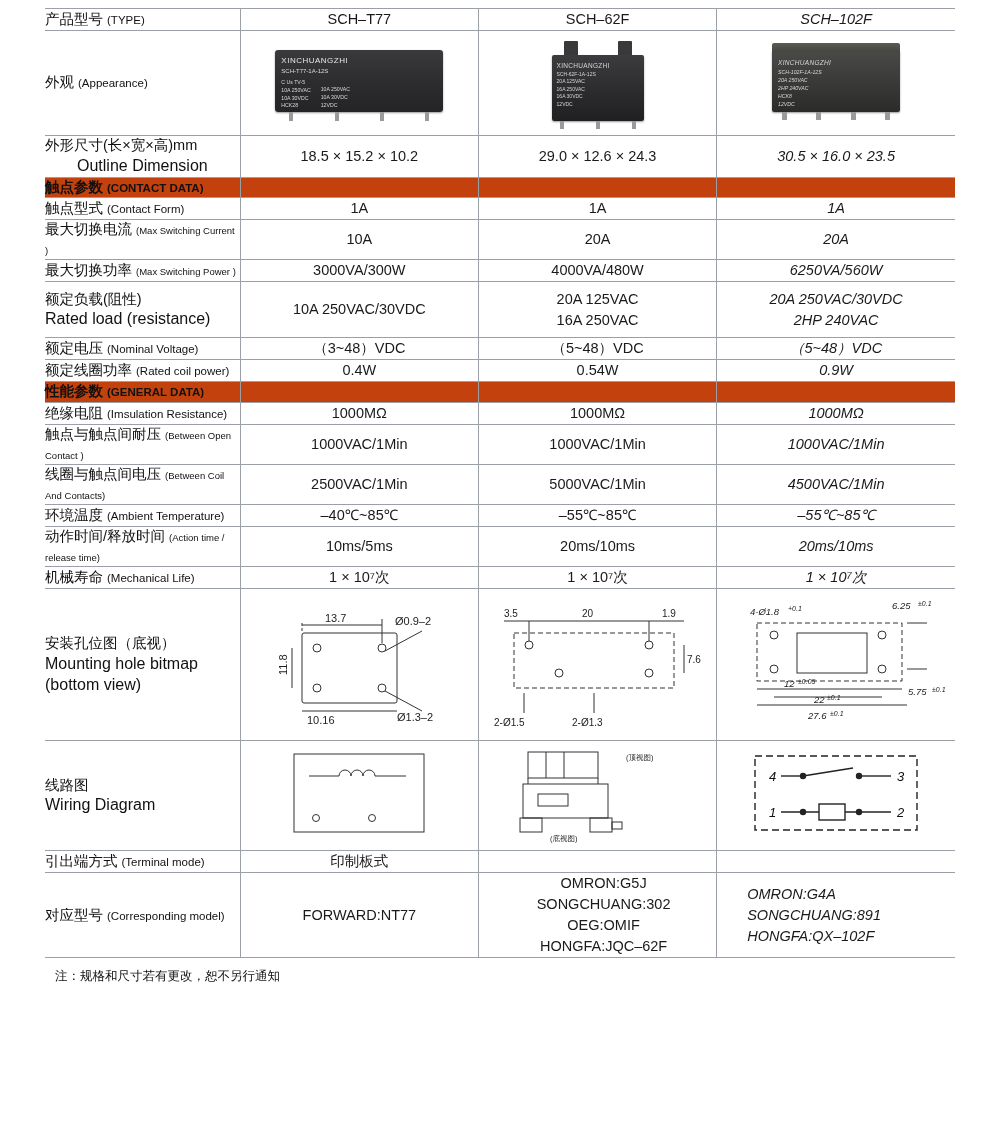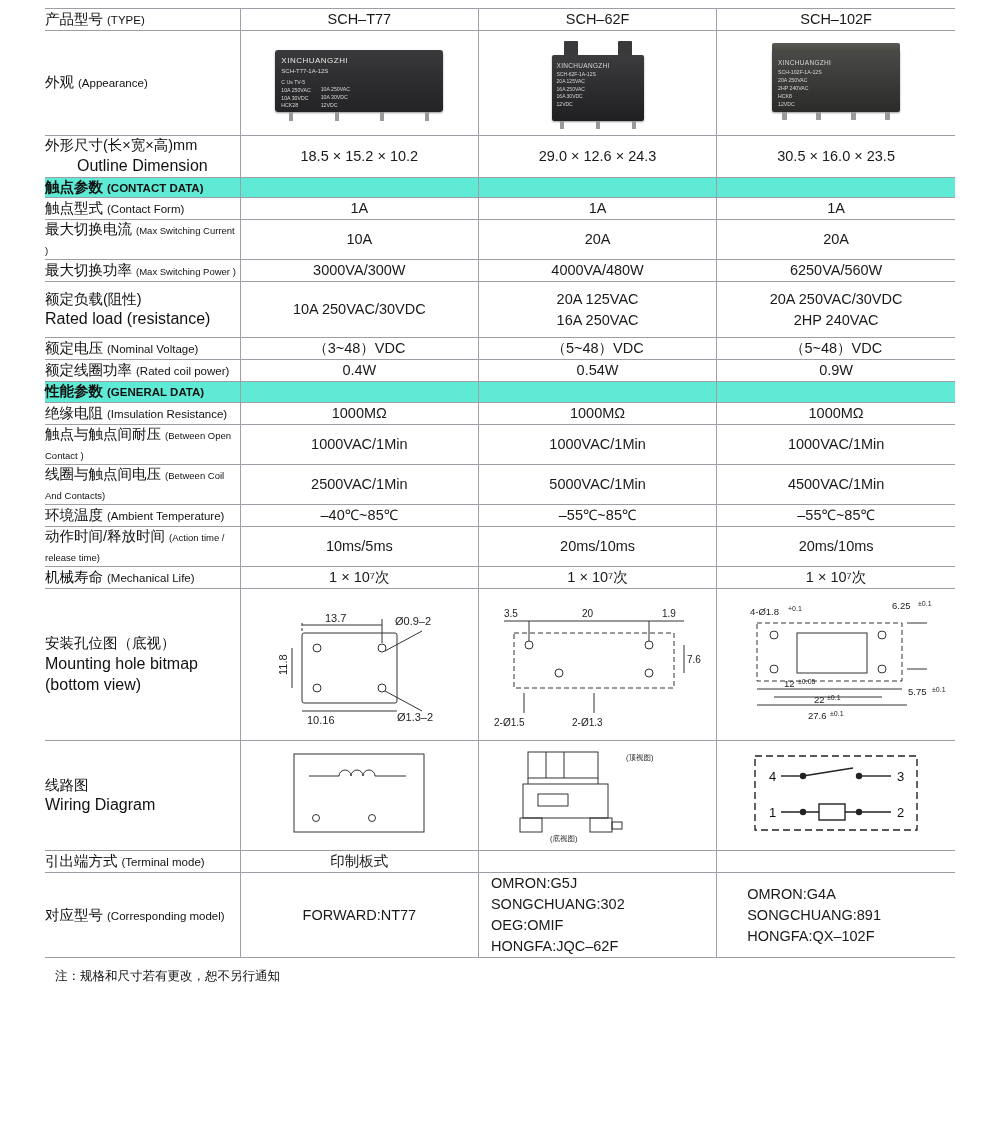--- a/index.html
+++ b/index.html
@@ -25,21 +25,21 @@
     width: 910px;
     border-collapse: collapse;
     table-layout: fixed;
   }
   table.spec td {
     border-bottom: 1px solid #9aa0a6;
     border-right: 1px solid #9aa0a6;
     vertical-align: middle;
     padding: 0;
   }
-  table.spec tr td:last-child { border-right: none; }
+  table.spec tr td:last-child { border-right: none; font-style: italic; }
   table.spec tr:first-child td { border-top: 1px solid #9aa0a6; }
   .col-label { width: 195px; }
   .col-val { width: 238px; }
 
   .lbl {
     padding: 6px 4px 6px 12px;
     font-size: 14.5px;
     line-height: 1.35;
     color: #111;
   }
@@ -57,21 +57,21 @@
   }
 
   .val {
     text-align: center;
     font-size: 14.5px;
     padding: 7px 4px;
     line-height: 1.45;
   }
   .val .l2 { display: block; }
 
-  .section-row td { background: #5eead4; }
+  .section-row td { background: #c2410c; }
   .h-appearance { height: 105px; }
   .h-mount { height: 152px; }
   .h-wiring { height: 110px; }
 
   
   .img-cell { text-align: center; }
   .relay-wrap { display: inline-block; position: relative; }
 
   
   .t77 {
@@ -566,21 +566,21 @@
     <td class="val"></td>
     <td class="val"></td>
   </tr>
 
   <tr style="height:72px">
     <td class="lbl">
       <span class="cn">对应型号</span>
       <span class="en">(Corresponding model)</span>
     </td>
     <td class="val">FORWARD:NT77</td>
-    <td class="val multi" style="text-align:left;padding-left:12px">
+    <td class="val multi" style="text-align:center;padding-left:12px">
             <span class="l2">OMRON:G5J</span>
             <span class="l2">SONGCHUANG:302</span>
             <span class="l2">OEG:OMIF</span>
             <span class="l2">HONGFA:JQC–62F</span>
           </td>
     <td class="val multi" style="text-align:left;padding-left:30px">
             <span class="l2">OMRON:G4A</span>
             <span class="l2">SONGCHUANG:891</span>
             <span class="l2">HONGFA:QX–102F</span>
           </td>

